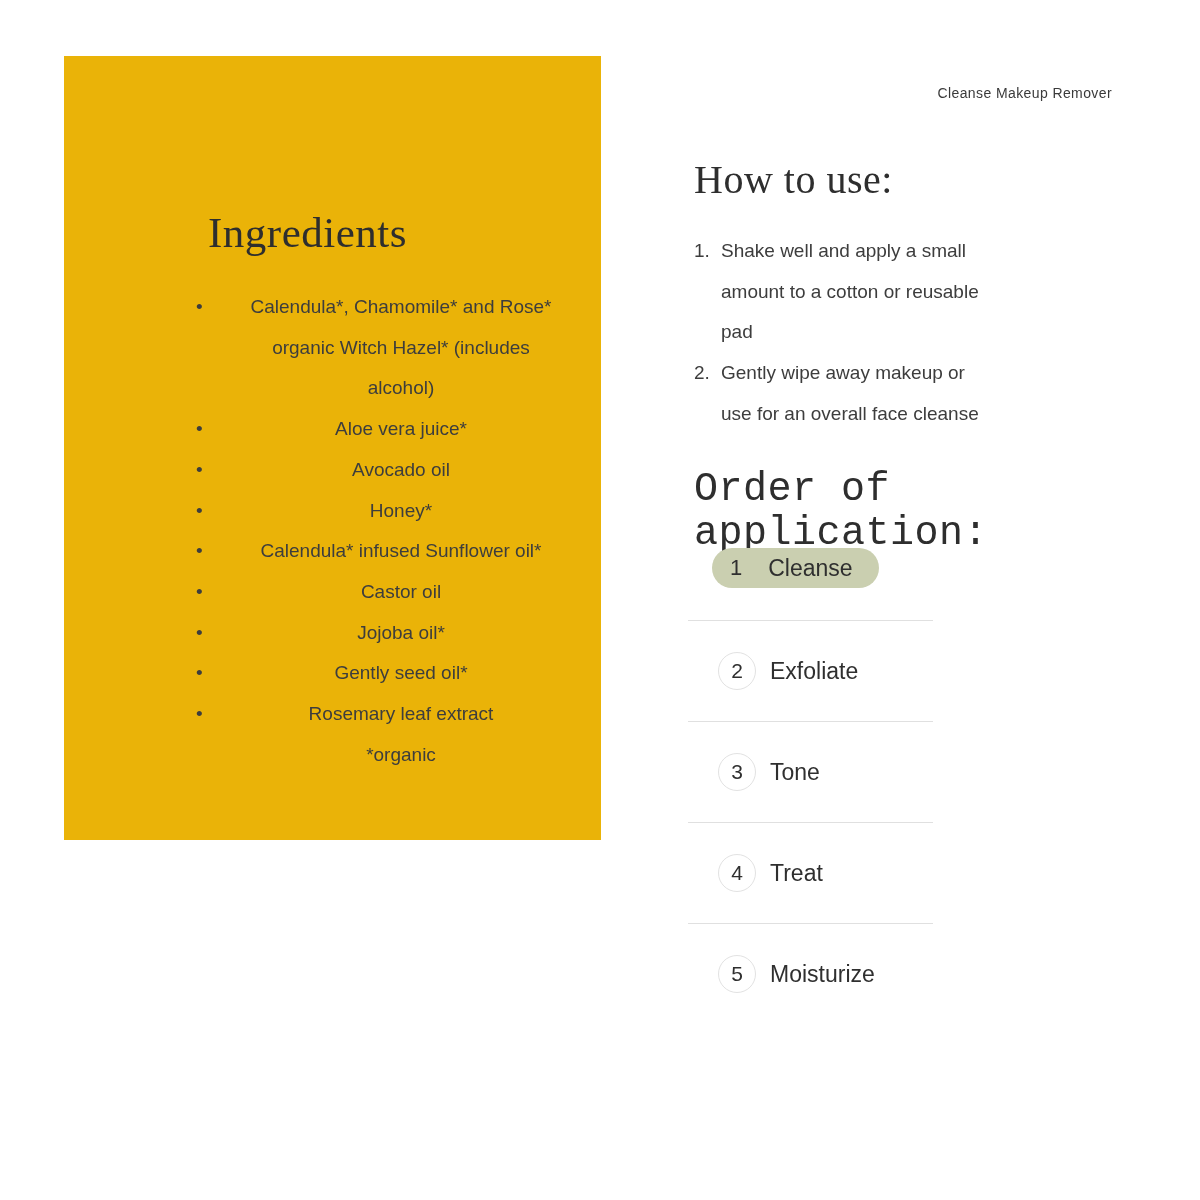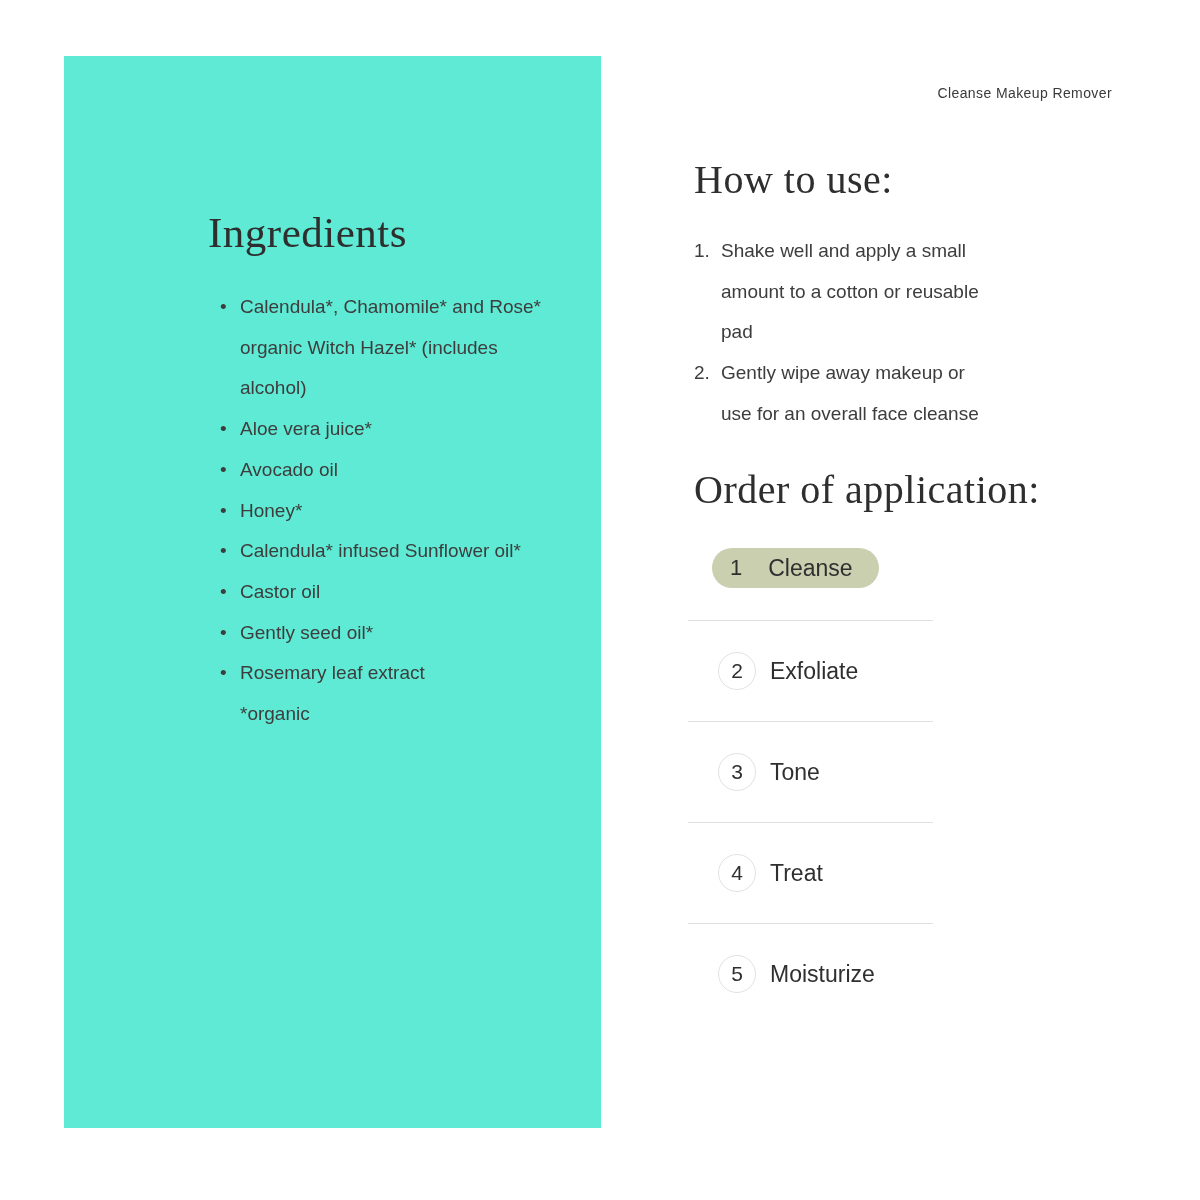--- a/index.html
+++ b/index.html
@@ -13,37 +13,38 @@
     font-family: "Liberation Sans", "DejaVu Sans", sans-serif;
     color: #3d3d3d;
   }
 
   
   .panel-left {
     position: absolute;
     left: 64px;
     top: 56px;
     width: 537px;
-    height: 1072px;
-    background: #5eead4;
+    height: 784px;
+    background: #eab308;
+    text-align: center;
   }
   .title-ingredients {
     position: absolute;
     left: 144px;
     top: 153px;
     font-family: "Liberation Serif", "DejaVu Serif", serif;
     font-weight: 400;
     font-size: 43px;
     line-height: 1.1;
     color: #2e2e2e;
     letter-spacing: 0.5px;
   }
   .ing-list {
     position: absolute;
-    left: 156px;
+    left: 132px;
     top: 231px;
     width: 390px;
     list-style: none;
     font-size: 19px;
     line-height: 40.7px;
     color: #3d3d3d;
   }
   .ing-item { position: relative; padding-left: 20px; }
   .ing-item::before {
     content: "\2022";
@@ -90,21 +91,21 @@
     font-size: 19px;
     line-height: 40.7px;
     color: #3d3d3d;
   }
   .use-item { position: relative; padding-left: 27px; }
   .use-num { position: absolute; left: 0; top: 0; }
   .title-order {
     position: absolute;
     left: 694px;
     top: 468px;
-    font-family: Liberation Serif, serif;
+    font-family: Liberation Mono, monospace;
     font-weight: 400;
     font-size: 40px;
     line-height: 1.1;
     color: #2e2e2e;
     letter-spacing: 0.5px;
   }
   .order-list {
     position: absolute;
     left: 688px;
     top: 548px;
@@ -169,20 +170,23 @@
         <li class="ing-item">
           <div class="ing-line">Honey*</div>
         </li>
         <li class="ing-item">
           <div class="ing-line">Calendula* infused Sunflower oil*</div>
         </li>
         <li class="ing-item">
           <div class="ing-line">Castor oil</div>
         </li>
         <li class="ing-item">
+          <div class="ing-line">Jojoba oil*</div>
+        </li>
+        <li class="ing-item">
           <div class="ing-line">Gently seed oil*</div>
         </li>
         <li class="ing-item">
           <div class="ing-line">Rosemary leaf extract</div>
         </li>
         <li class="ing-footnote" style="list-style: none;">*organic</li>
       </ul>
   </section>
 
   <header class="doc-label">Cleanse Makeup Remover</header>

